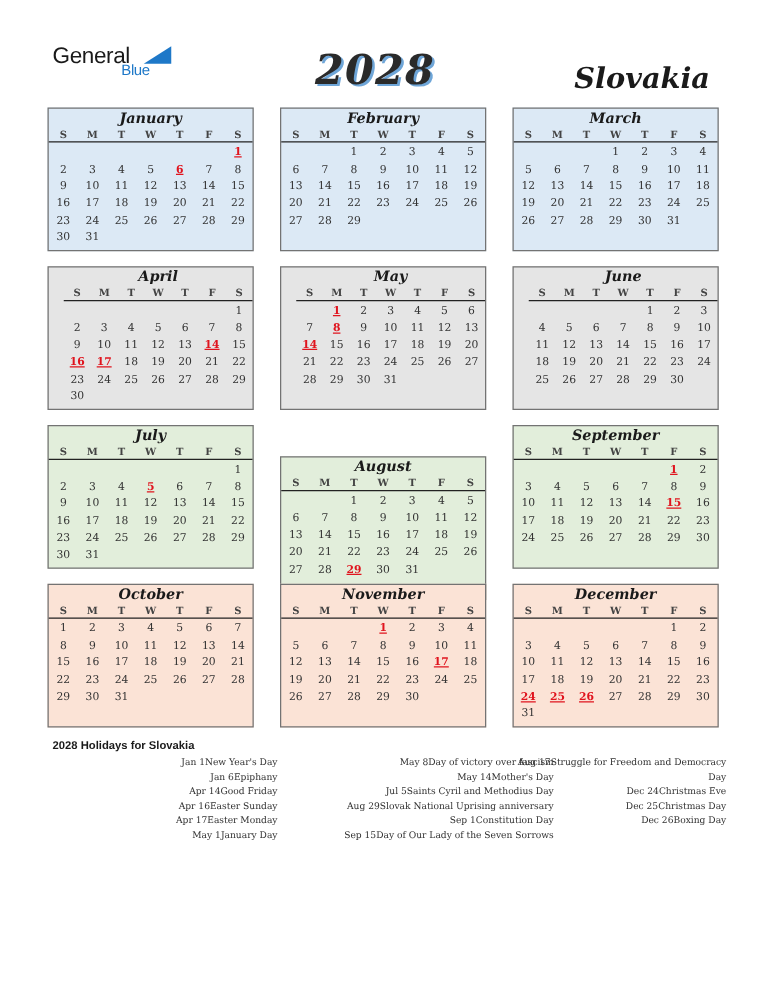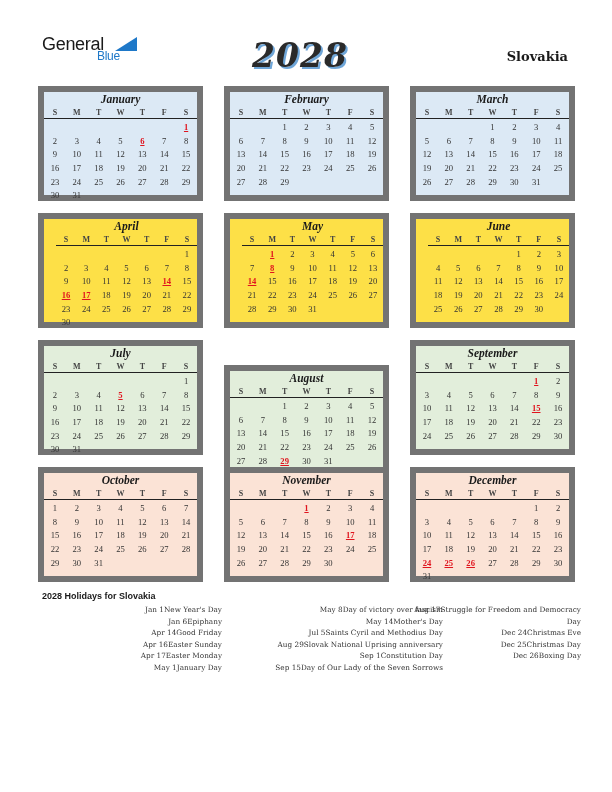--- a/index.html
+++ b/index.html
@@ -5,31 +5,31 @@
   * { box-sizing: border-box; margin: 0; padding: 0; }
   html, body { width: 612px; height: 792px; background: #ffffff; overflow: hidden; }
   body { position: relative; font-family: "DejaVu Serif", serif; color: #333; }
 
   .logo { position: absolute; left: 42px; top: 34px; width: 100px; height: 40px; }
   .logo .general { position: absolute; left: 0; top: 0; font-family: "Liberation Sans", sans-serif; font-size: 18px; color: #1a1a1a; letter-spacing: -0.3px; }
   .logo .blue { position: absolute; left: 55px; top: 15px; font-family: "Liberation Sans", sans-serif; font-size: 12px; color: #1e78c8; letter-spacing: -0.3px; }
   .logo .tri { position: absolute; left: 73px; top: 3px; width: 0; height: 0; border-left: 22px solid #1e78c8; border-top: 14px solid transparent; transform: scaleX(-1); }
 
   .year { position: absolute; left: 0; width: 600px; top: 36px; text-align: center; font-family: "DejaVu Serif", serif; font-weight: bold; font-style: italic; font-size: 33px; color: #2a2a2a; text-shadow: 2px 2px 0 #6fa6d8; letter-spacing: 1px; }
-  .country { position: absolute; right: 44px; top: 49px; font-family: "DejaVu Serif", serif; font-weight: bold; font-size: 13px; color: #1a1a1a; }
-
-  .month { position: absolute; width: 165px; height: 115px; border: 6px solid #737373; font-family: Liberation Serif, serif; }
+  .country { position: absolute; right: 44px; top: 49px; font-family: "DejaVu Serif", serif; font-weight: bold; font-style: italic; font-size: 23px; color: #1a1a1a; }
+
+  .month { position: absolute; width: 165px; height: 115px; border: 1px solid #737373; }
   .month .mname { height: 15px; text-align: center; font-weight: bold; font-style: italic; font-size: 11.5px; color: #1a1a1a; line-height: 15px; }
   .month .wk { display: grid; grid-template-columns: repeat(7, 1fr); height: 12px; border-bottom: 1px solid #222; font-size: 8px; font-weight: bold; color: #444; text-align: center; line-height: 11px; }
   .month .days { display: grid; grid-template-columns: repeat(7, 1fr); grid-auto-rows: 13.7px; padding-top: 2px; font-size: 8.6px; text-align: center; color: #333; }
   .month .days span { line-height: 13.7px; }
   .month .days span.hol { color: #e0141e; font-weight: bold; text-decoration: underline; text-decoration-thickness: 1px; }
 
   .q1 { background: #dce9f5; }
-  .q2 { background: #fde047; padding-left: 12px; }
+  .q2 { background: #e5e5e5; padding-left: 12px; }
   .q3 { background: #e2eedb; }
   .q4 { background: #fbe3d6; }
 
   .hol-title { position: absolute; left: 42px; top: 591px; font-family: "Liberation Sans", sans-serif; font-weight: bold; font-size: 9px; color: #1a1a1a; }
   .hol-col { position: absolute; top: 604px; width: 180px; font-family: "DejaVu Serif", serif; font-size: 7.3px; color: #333; }
   .hol-col .item { line-height: 11.5px; text-align: right; }
   .hol-col .d { display: inline-block; width: 36px; }
 </style>
 </head>
 <body>

